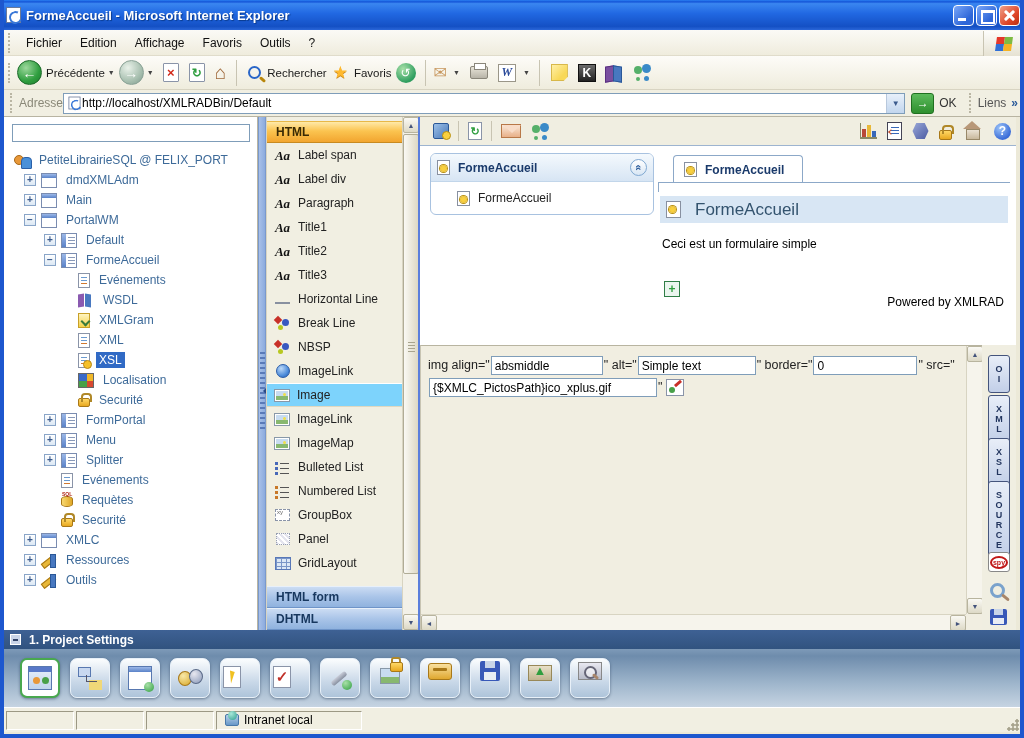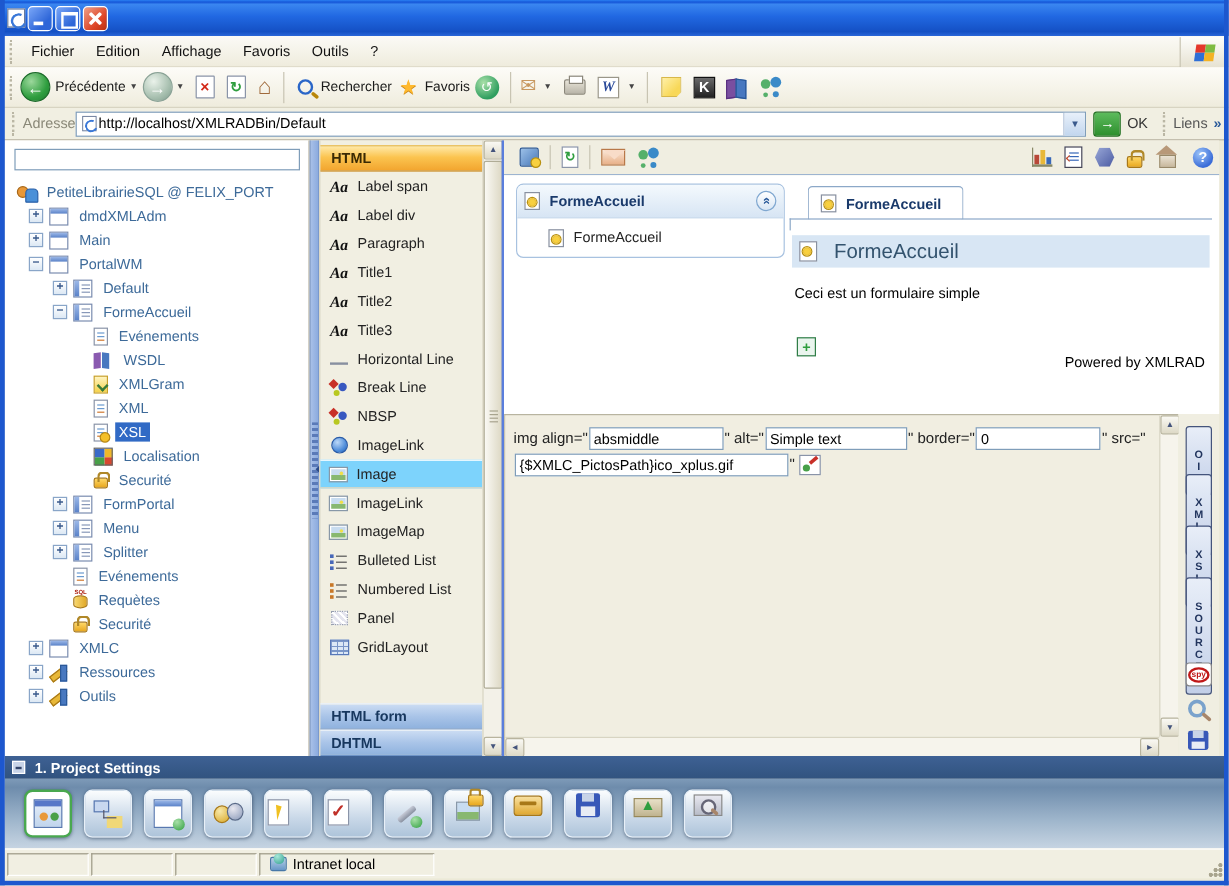--- a/index.html
+++ b/index.html
@@ -172,21 +172,21 @@
 #eline{position:absolute;left:7px;top:8px;right:24px;font-size:12.5px;color:#222;line-height:22px}
 #eline input{height:19px;border:1px solid #7F9DB9;background:#ffffff;font-family:"Liberation Sans",sans-serif;font-size:12px;padding:1px 3px;vertical-align:middle;margin:0 1px}
 .picbtn{display:inline-block;vertical-align:middle;width:18px;height:17px;background:#fff;border:1px solid #8A94A8;position:relative;margin-left:4px}
 .picbtn::before{content:"";position:absolute;left:2px;bottom:2px;width:6px;height:6px;border-radius:50%;background:#48A048}
 .picbtn::after{content:"";position:absolute;right:1px;top:2px;width:8px;height:3px;background:#C83028;transform:rotate(-40deg)}
 #evsb{position:absolute;right:0;top:0;width:16px;bottom:16px;background:#F6F4EC;border-left:1px solid #D8D4C2}
 #ehsb{position:absolute;left:0;bottom:0;height:16px;right:16px;background:#F6F4EC;border-top:1px solid #D8D4C2}
 #ehsb .sbtn{top:0}
 
 #sidecol{left:982px;top:345px;width:34px;height:285px;background:#F0EEE1}
-.vtab{position:absolute;left:6px;width:22px;background:linear-gradient(180deg,#E8EEF8,#C2CFE8);border:1px solid #44547C;border-radius:3px;color:#22355E;font-weight:bold;font-size:9px;text-align:center;padding:18px 0}
+.vtab{position:absolute;left:6px;width:22px;background:linear-gradient(180deg,#E8EEF8,#C2CFE8);border:1px solid #44547C;border-radius:3px;color:#22355E;font-weight:bold;font-size:9px;text-align:center;padding:8px 0}
 .vtab span{display:block;width:9px;margin:0 auto;word-break:break-all;line-height:10px;letter-spacing:0}
 .spybtn{position:absolute;left:6px;width:22px;height:20px;background:#fff;border:1px solid #888;border-radius:3px;color:#C01818;font-weight:bold;font-size:7px;display:flex;align-items:center;justify-content:center}
 .spybtn i{font-style:normal;border:2px solid #C01818;border-radius:50%;padding:1px 1px;line-height:1}
 .magbtn{position:absolute;left:8px;width:15px;height:15px;border:3px solid #7AA2CC;border-radius:50%}
 .magbtn::after{content:"";position:absolute;left:8px;top:10px;width:9px;height:3px;background:#A8866A;border-radius:2px;transform:rotate(40deg)}
 .floppy{position:absolute;left:8px;width:17px;height:16px;background:#3858B8;border-radius:2px}
 .floppy::before{content:"";position:absolute;left:4px;top:0;width:9px;height:6px;background:#C8D4E8}
 .floppy::after{content:"";position:absolute;left:3px;bottom:1px;width:11px;height:6px;background:#E8ECF4}
 
 #pbar{left:4px;top:630px;width:1016px;height:19px;background:linear-gradient(#3E6194,#31537F);display:flex;align-items:center;color:#fff;font-weight:bold;font-size:12px}
@@ -234,20 +234,21 @@
 .zoneicon::after{content:"";position:absolute;left:2px;top:-4px;width:9px;height:9px;border-radius:50%;background:radial-gradient(circle at 35% 30%,#A8E8D8,#2F9E8F)}
 .gripdots{position:absolute;right:1px;bottom:1px;width:13px;height:13px;background:radial-gradient(circle at 3px 11px,#A8A48E 1.5px,transparent 2px),radial-gradient(circle at 7px 7px,#A8A48E 1.5px,transparent 2px),radial-gradient(circle at 11px 3px,#A8A48E 1.5px,transparent 2px),radial-gradient(circle at 7px 11px,#A8A48E 1.5px,transparent 2px),radial-gradient(circle at 11px 7px,#A8A48E 1.5px,transparent 2px),radial-gradient(circle at 11px 11px,#A8A48E 1.5px,transparent 2px)}
 </style>
 </head>
 <body>
 
 <div id="stage">
 
   <div class="abs" id="titlebar">
     <span class="ie-page"></span>
+    <span class="ttl">FormeAccueil - Microsoft Internet Explorer</span>
     <span class="tbtn min"></span>
     <span class="tbtn max"></span>
     <span class="tbtn close"></span>
   </div>
 
   <div class="abs" id="menubar">
     <span class="grip"></span>
     <span class="mitem">Fichier</span>
     <span class="mitem">Edition</span>
     <span class="mitem">Affichage</span>
@@ -484,20 +485,26 @@
     <div class="prow">
         <span class="pi pi-list"></span>
         <span>Bulleted List</span>
       </div>
     <div class="prow">
         <span class="pi pi-nlist"></span>
         <span>Numbered List</span>
       </div>
     <div class="prow">
         <span class="pi">
+          <span class="pi-group">xy</span>
+        </span>
+        <span>GroupBox</span>
+      </div>
+    <div class="prow">
+        <span class="pi">
           <span class="pi-panel"></span>
         </span>
         <span>Panel</span>
       </div>
     <div class="prow">
         <span class="pi">
           <span class="pi-grid"></span>
         </span>
         <span>GridLayout</span>
       </div>

